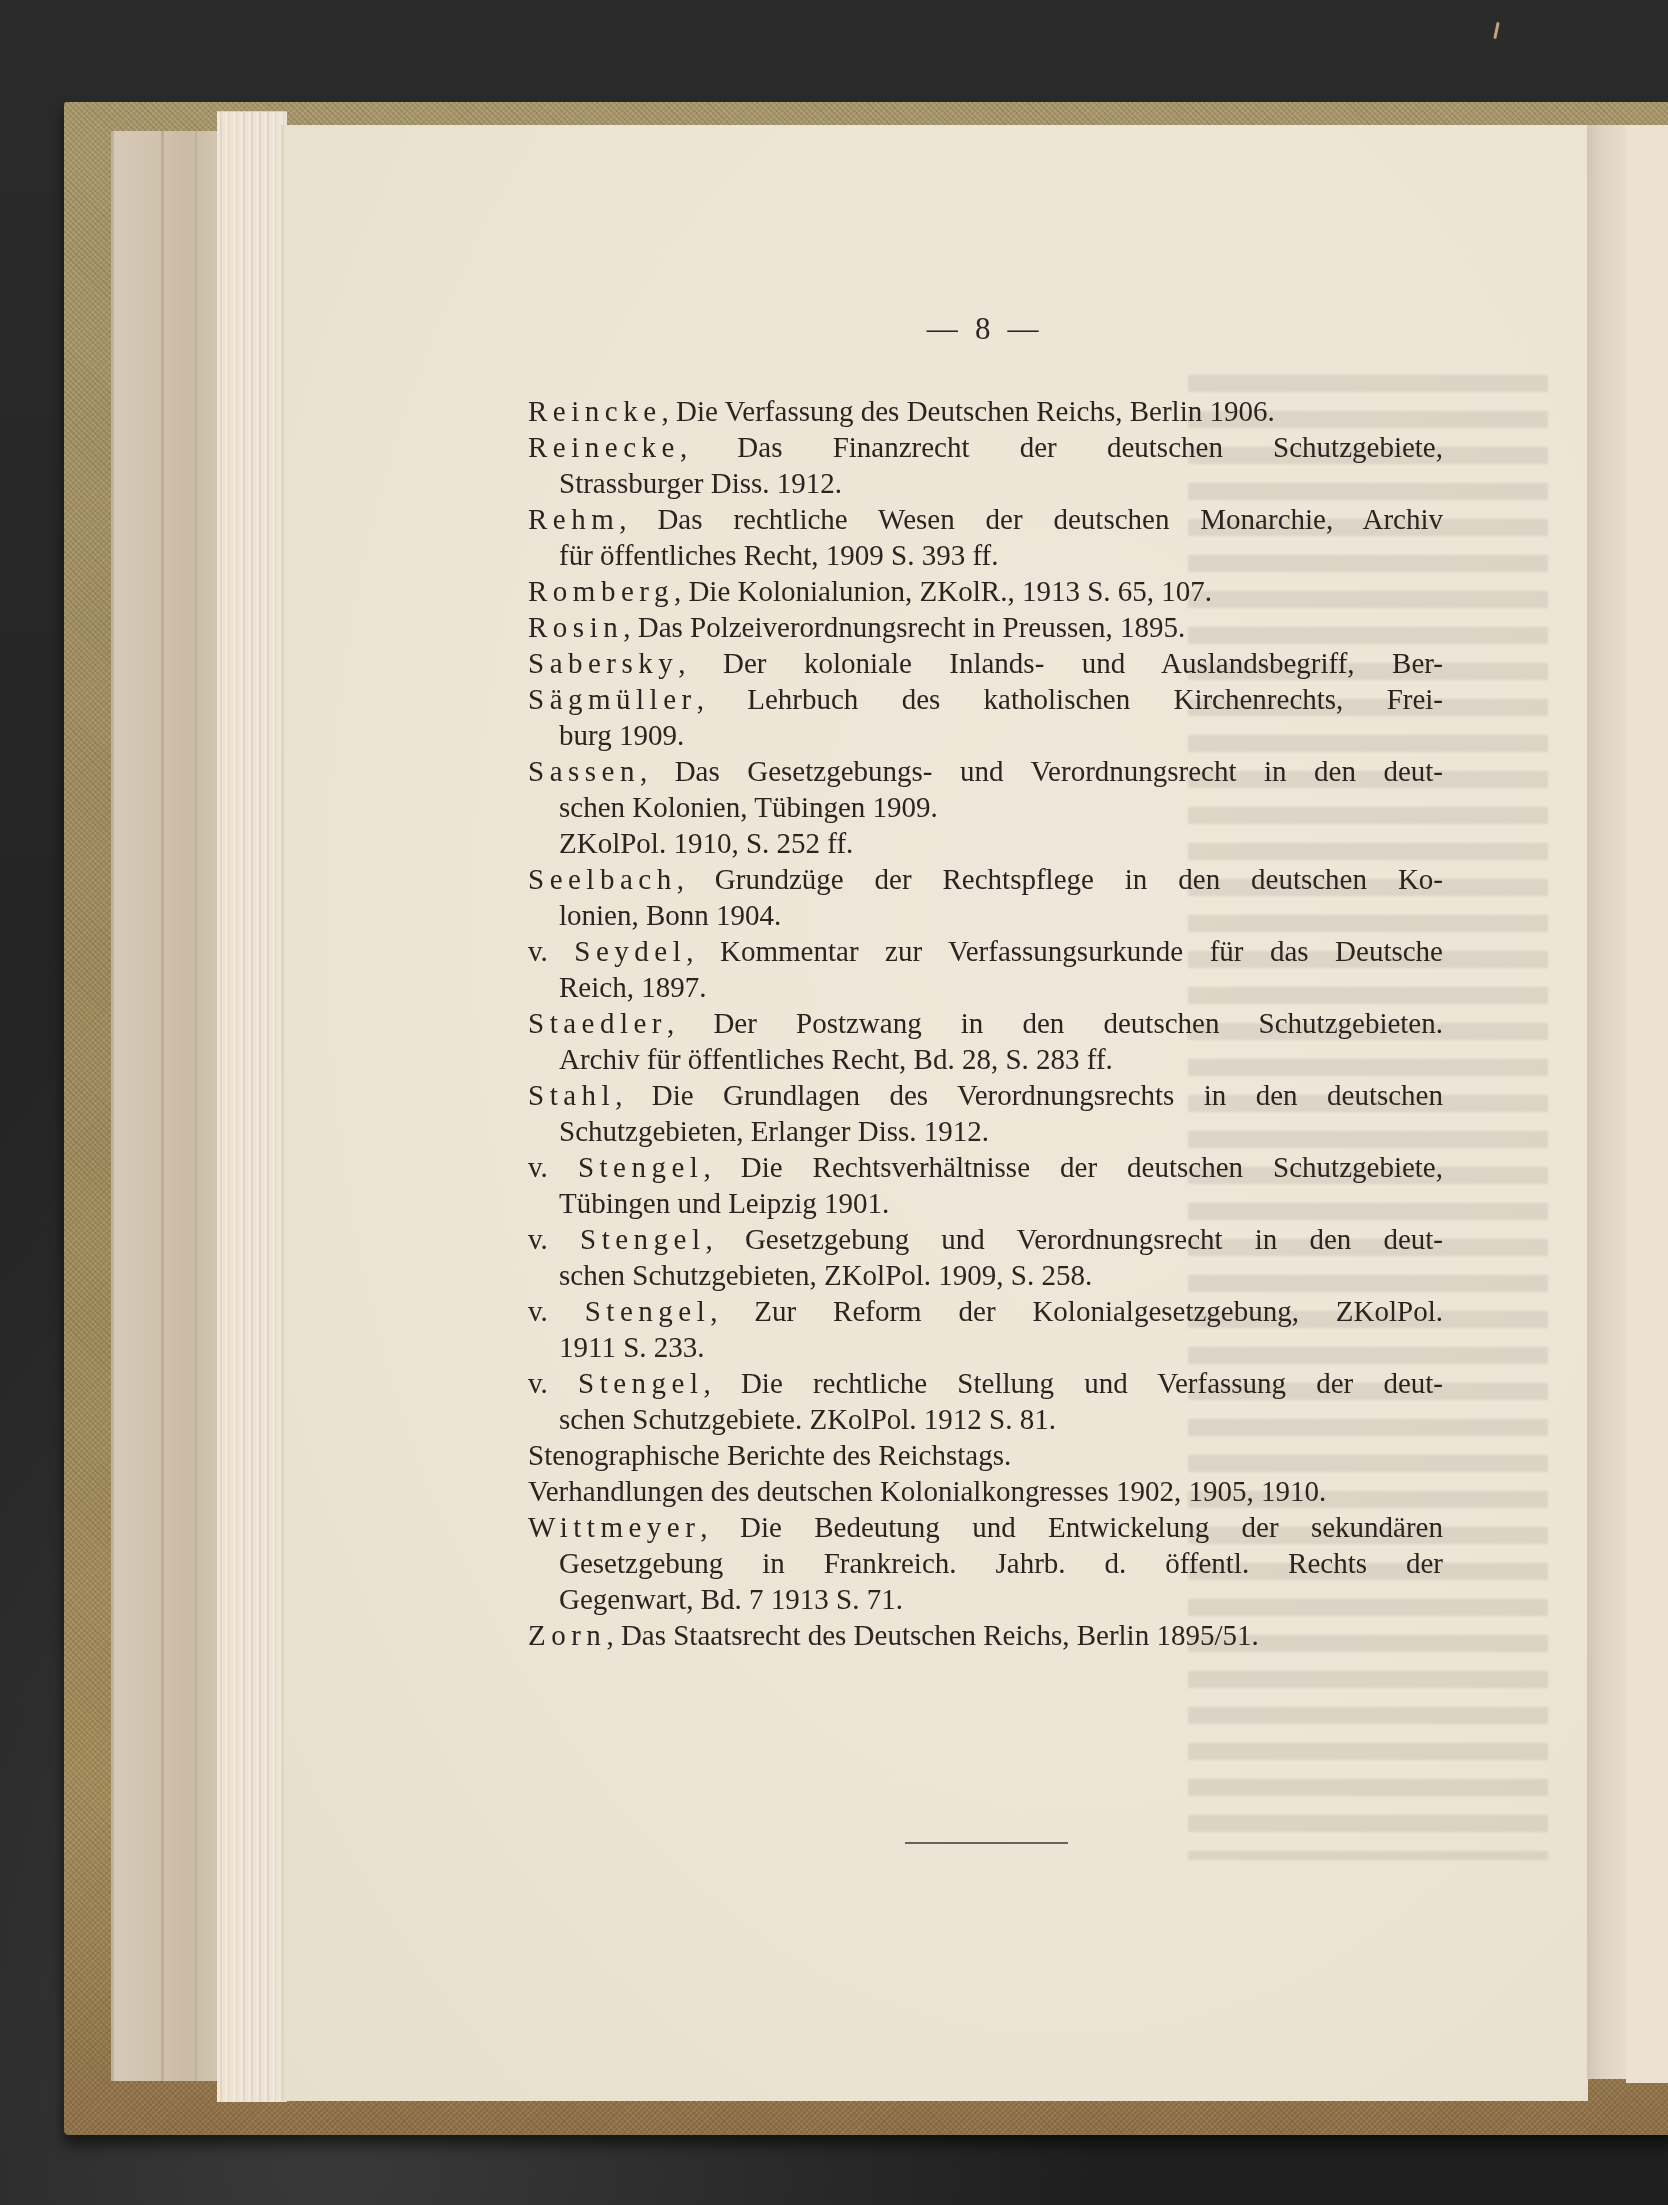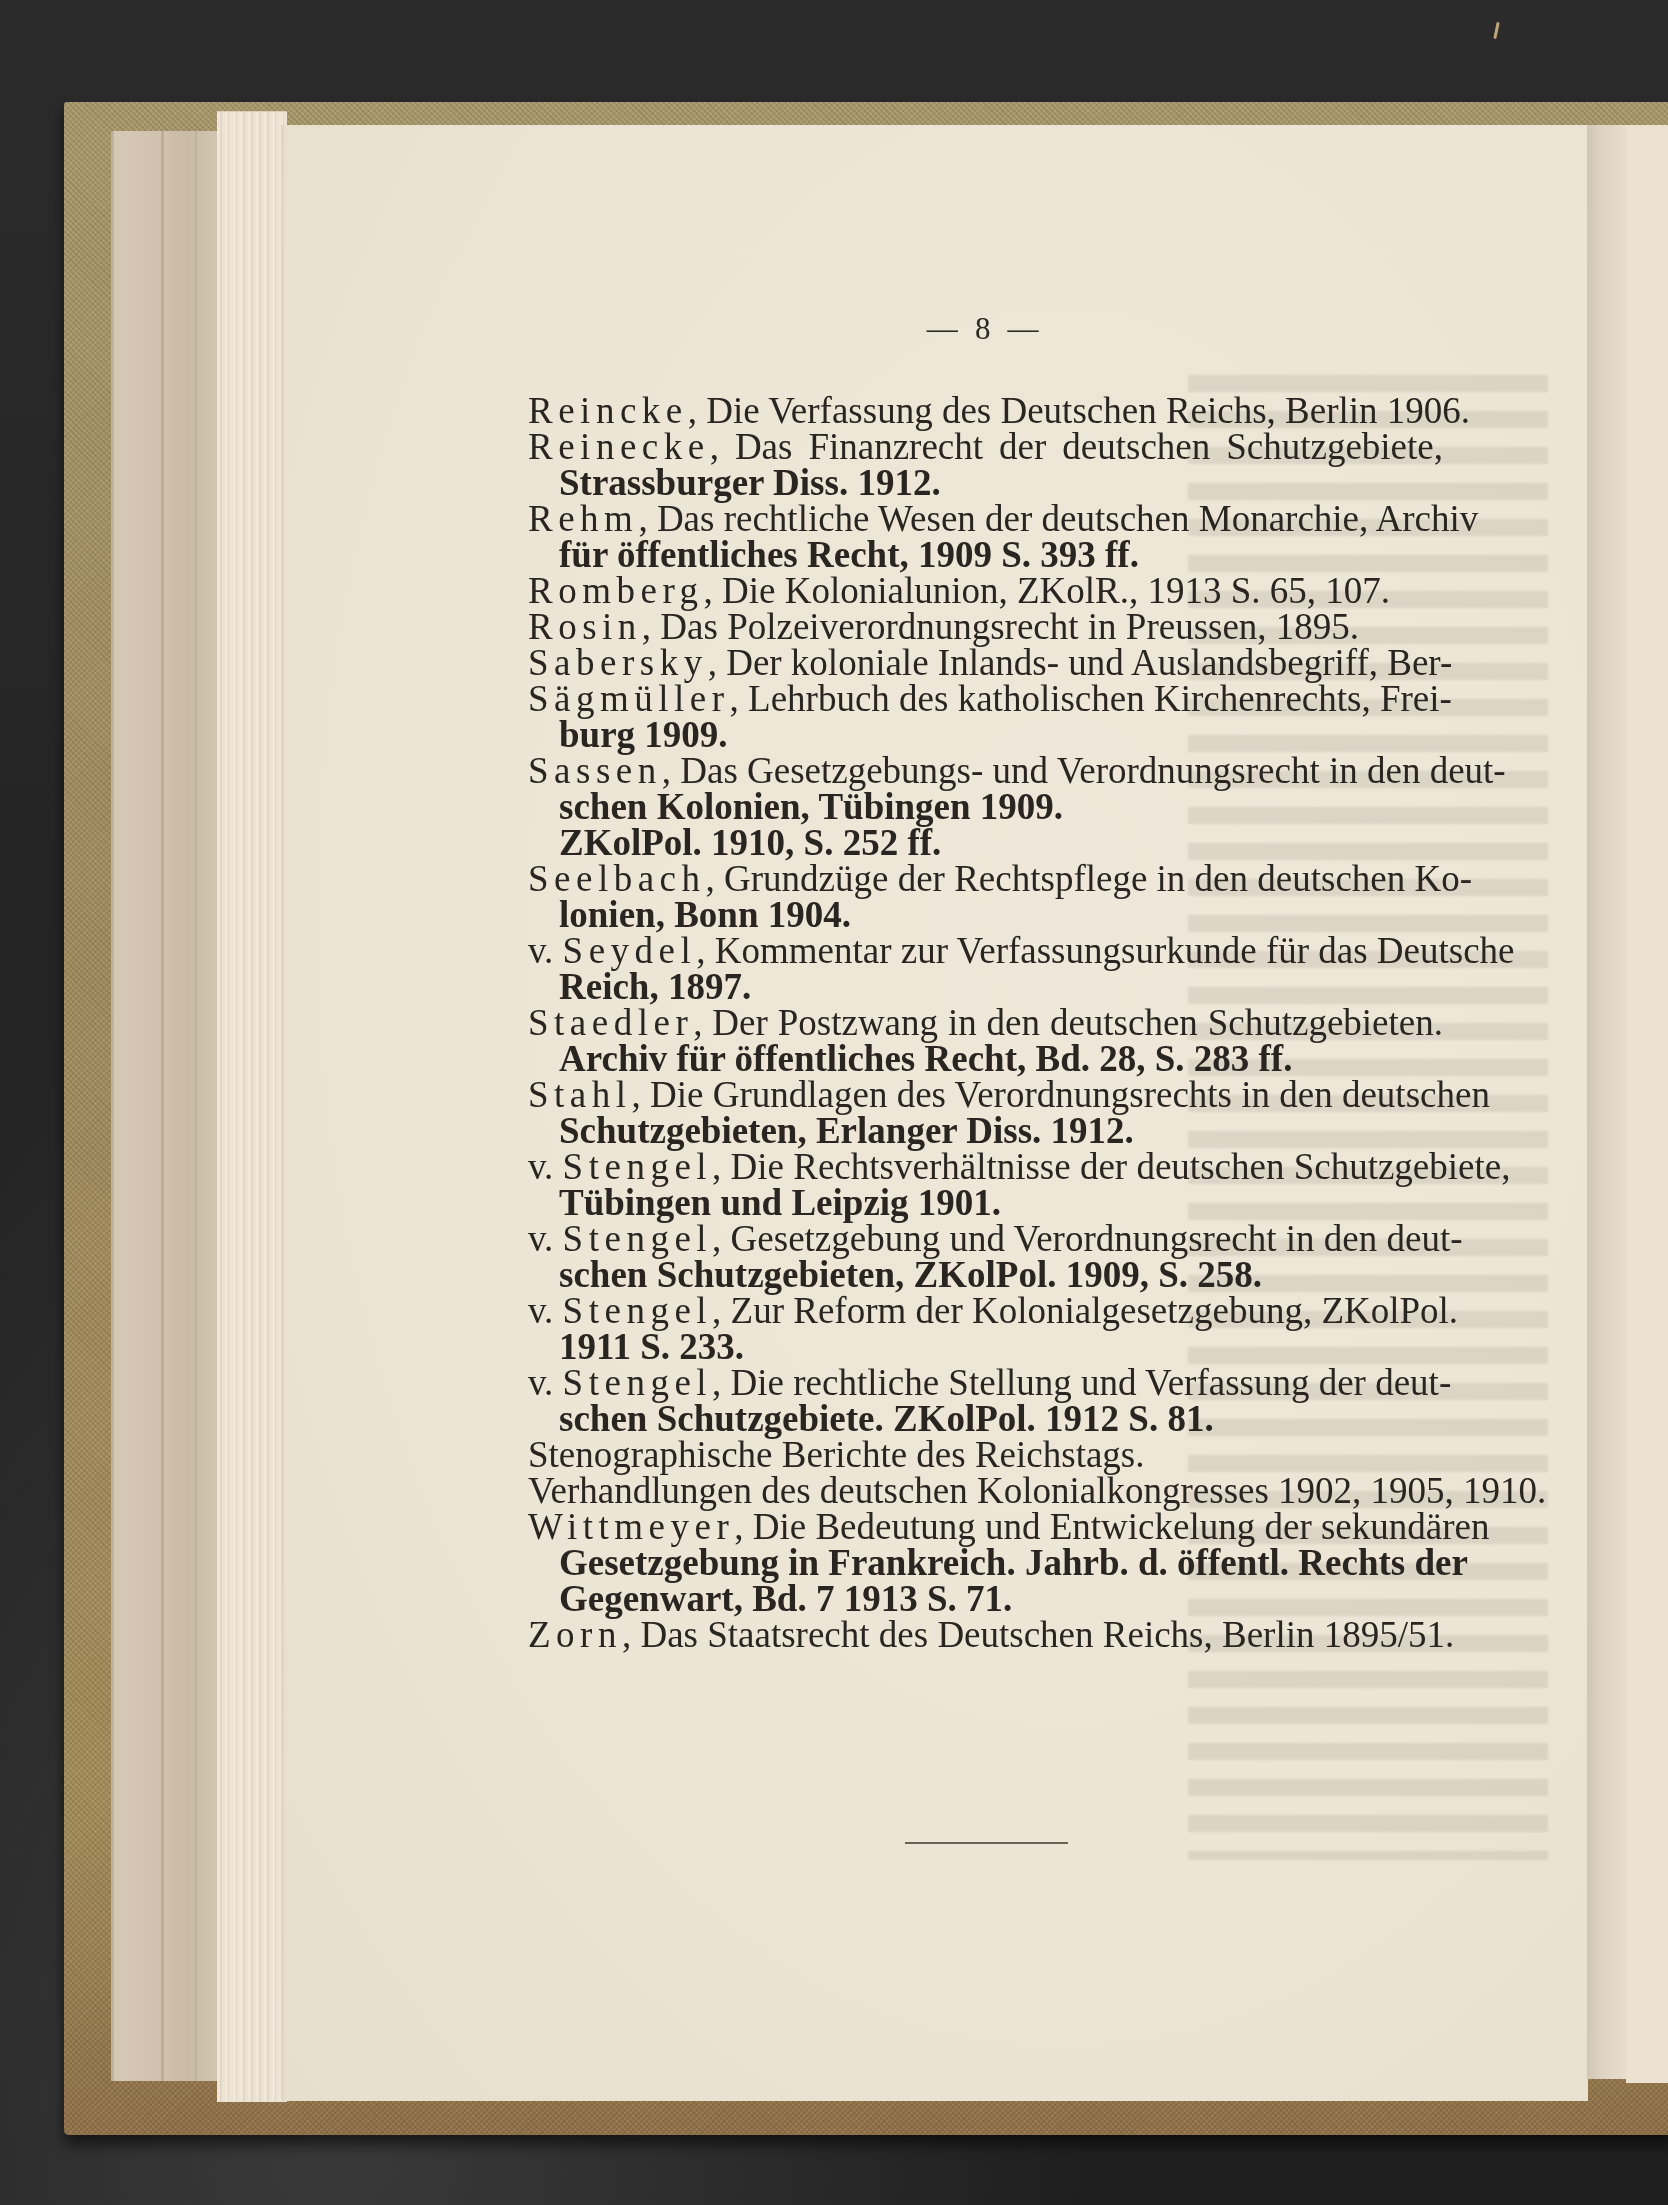--- a/index.html
+++ b/index.html
@@ -58,26 +58,26 @@
     opacity:0.10;
     background:repeating-linear-gradient(180deg,rgba(60,50,40,0.9) 0 17px,rgba(0,0,0,0) 17px 36px);
     filter:blur(0.8px);
   }
   .folio {
     position:absolute; left:891px; top:311px; width:188px; text-align:center;
     font-size:31px; color:#2e2924; letter-spacing:4.7px;
   }
   .text-col {
     position:absolute; left:528px; top:393px; width:915px;
-    color:#2a2520; font-size:37px; line-height:36px;
+    color:#2a2520; font-size:29px; line-height:36px;
   }
   .entry { margin:0; }
   .line { display:block; white-space:nowrap; text-align:justify; text-align-last:justify; }
   .line.last { text-align-last:left; }
-  .line.indent { padding-left:31px;font-weight:bold; }
+  .line.indent { padding-left:31px; }
   .author { letter-spacing:5.5px; }
   .rule {
     position:absolute; left:905px; top:1842px; width:163px; height:1.6px; background:#6c6156;
   }
   .right-scratch {
     position:absolute; left:1495px; top:22px; width:3.1px; height:17px; background:#bfa57a;
     transform:rotate(12deg); border-radius:1.6px;
   }
 </style>
 </head>

